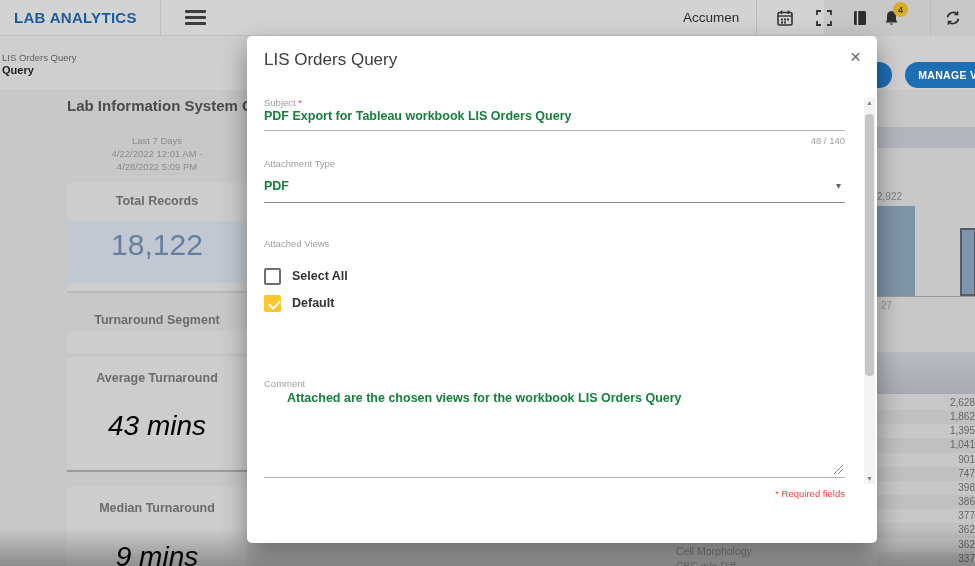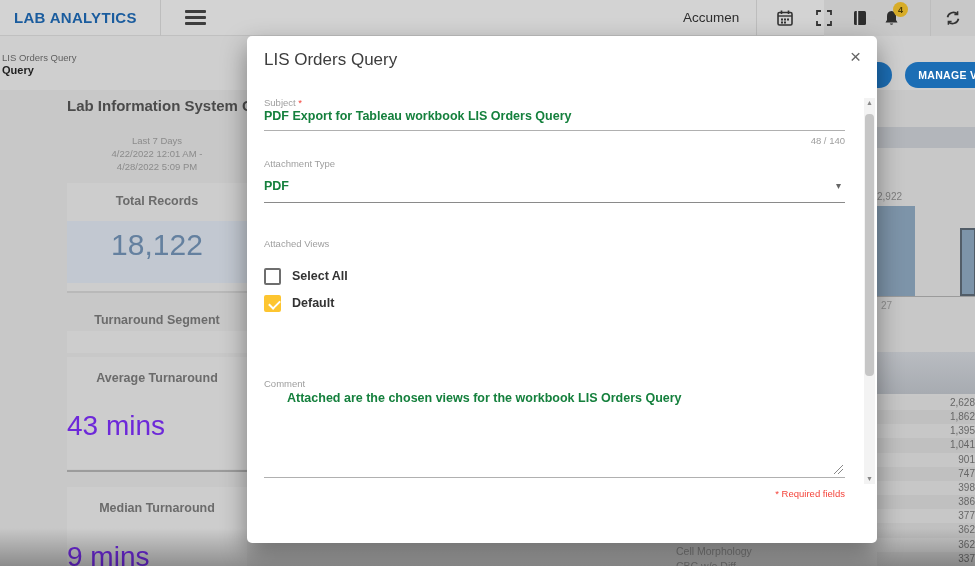--- a/index.html
+++ b/index.html
@@ -28,21 +28,21 @@
   .pill-bg { height:26px; border-radius:13px; background:#1c6eb5; color:#fff; font-size:10.5px; font-weight:bold;
              display:flex; align-items:center; justify-content:center; letter-spacing:.3px; z-index:2; cursor:pointer; overflow:hidden; }
 
   
   .panel-title { left:67px; top:97px; width:180px; font-size:15px; font-weight:bold; color:#4b4b4b; white-space:nowrap; overflow:hidden; z-index:1; }
   .dates { left:67px; top:134px; width:180px; text-align:center; font-size:9.5px; line-height:13px; color:#8b8b8b; z-index:1; }
   .card-strip { left:67px; width:180px; background:#cdcdcd; z-index:1; }
   .metric-label { left:67px; width:180px; text-align:center; font-size:12.5px; font-weight:bold; color:#6b6b6b; z-index:1; }
   .value-box { left:67px; top:221px; width:180px; height:62px; background:#c2c8d1; z-index:1; }
   .big-blue { left:67px; top:228px; width:180px; text-align:center; font-size:30px; color:#64809f; z-index:1; }
-  .big-gray { left:67px; width:180px; font-size:28px; color:#6d28d9; z-index:1; }
+  .big-gray { left:67px; width:180px; text-align:center; font-size:28px; color:#000000; z-index:1;font-style:italic; }
   .hline { left:67px; background:#b9b9b9; z-index:1; }
 
   
   .band1 { left:877px; top:127px; width:98px; height:21px; background:#b3b6bb; z-index:1; }
   .bar-label { left:877px; top:191px; font-size:10px; color:#7e7e7e; z-index:1; }
   .bar1 { left:877px; top:206px; width:38px; height:90px; background:#7d94a9; z-index:1; }
   .bar2 { left:960px; top:228px; width:16px; height:68px; background:#7d94a9; border:2px solid #525d68; z-index:1; }
   .axis { left:877px; top:296px; width:98px; height:1px; background:#9b9b9b; z-index:1; }
   .axis-label { left:881px; top:300px; font-size:10px; color:#8f8f8f; z-index:1; }
   .band2 { left:877px; top:352px; width:98px; height:42px; background:linear-gradient(#b9bcc1,#a7abb1); z-index:1; }

